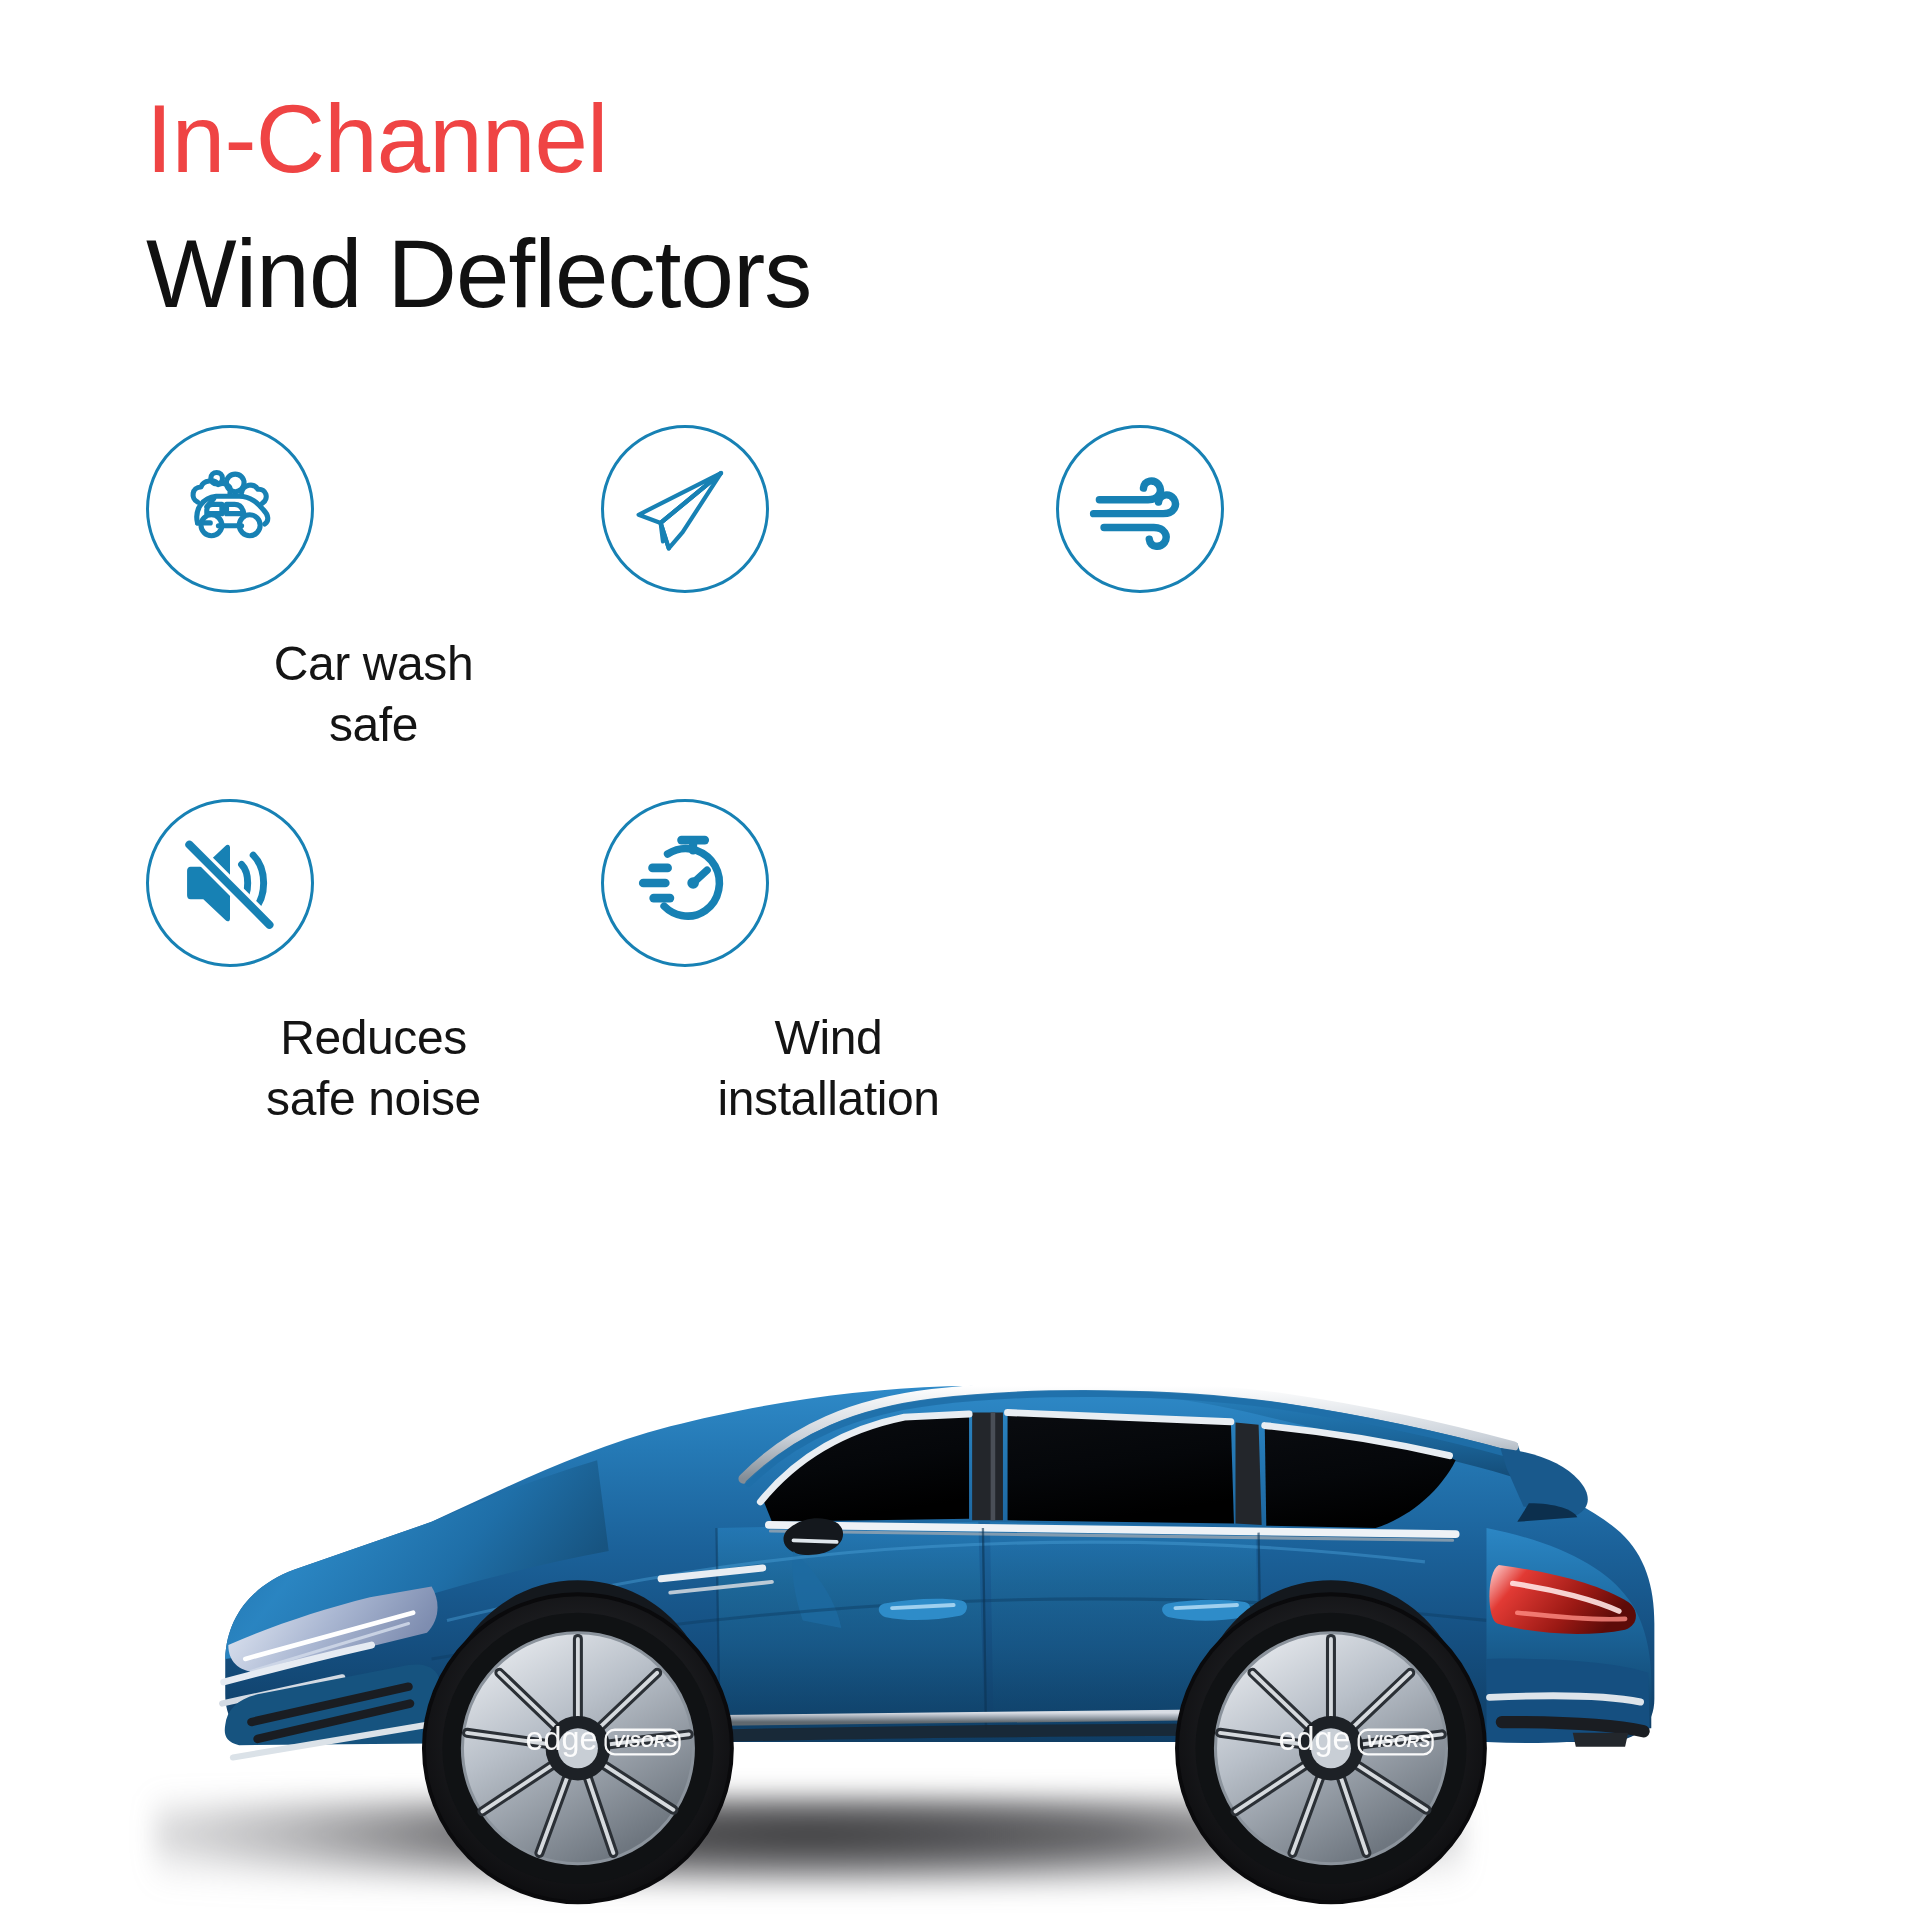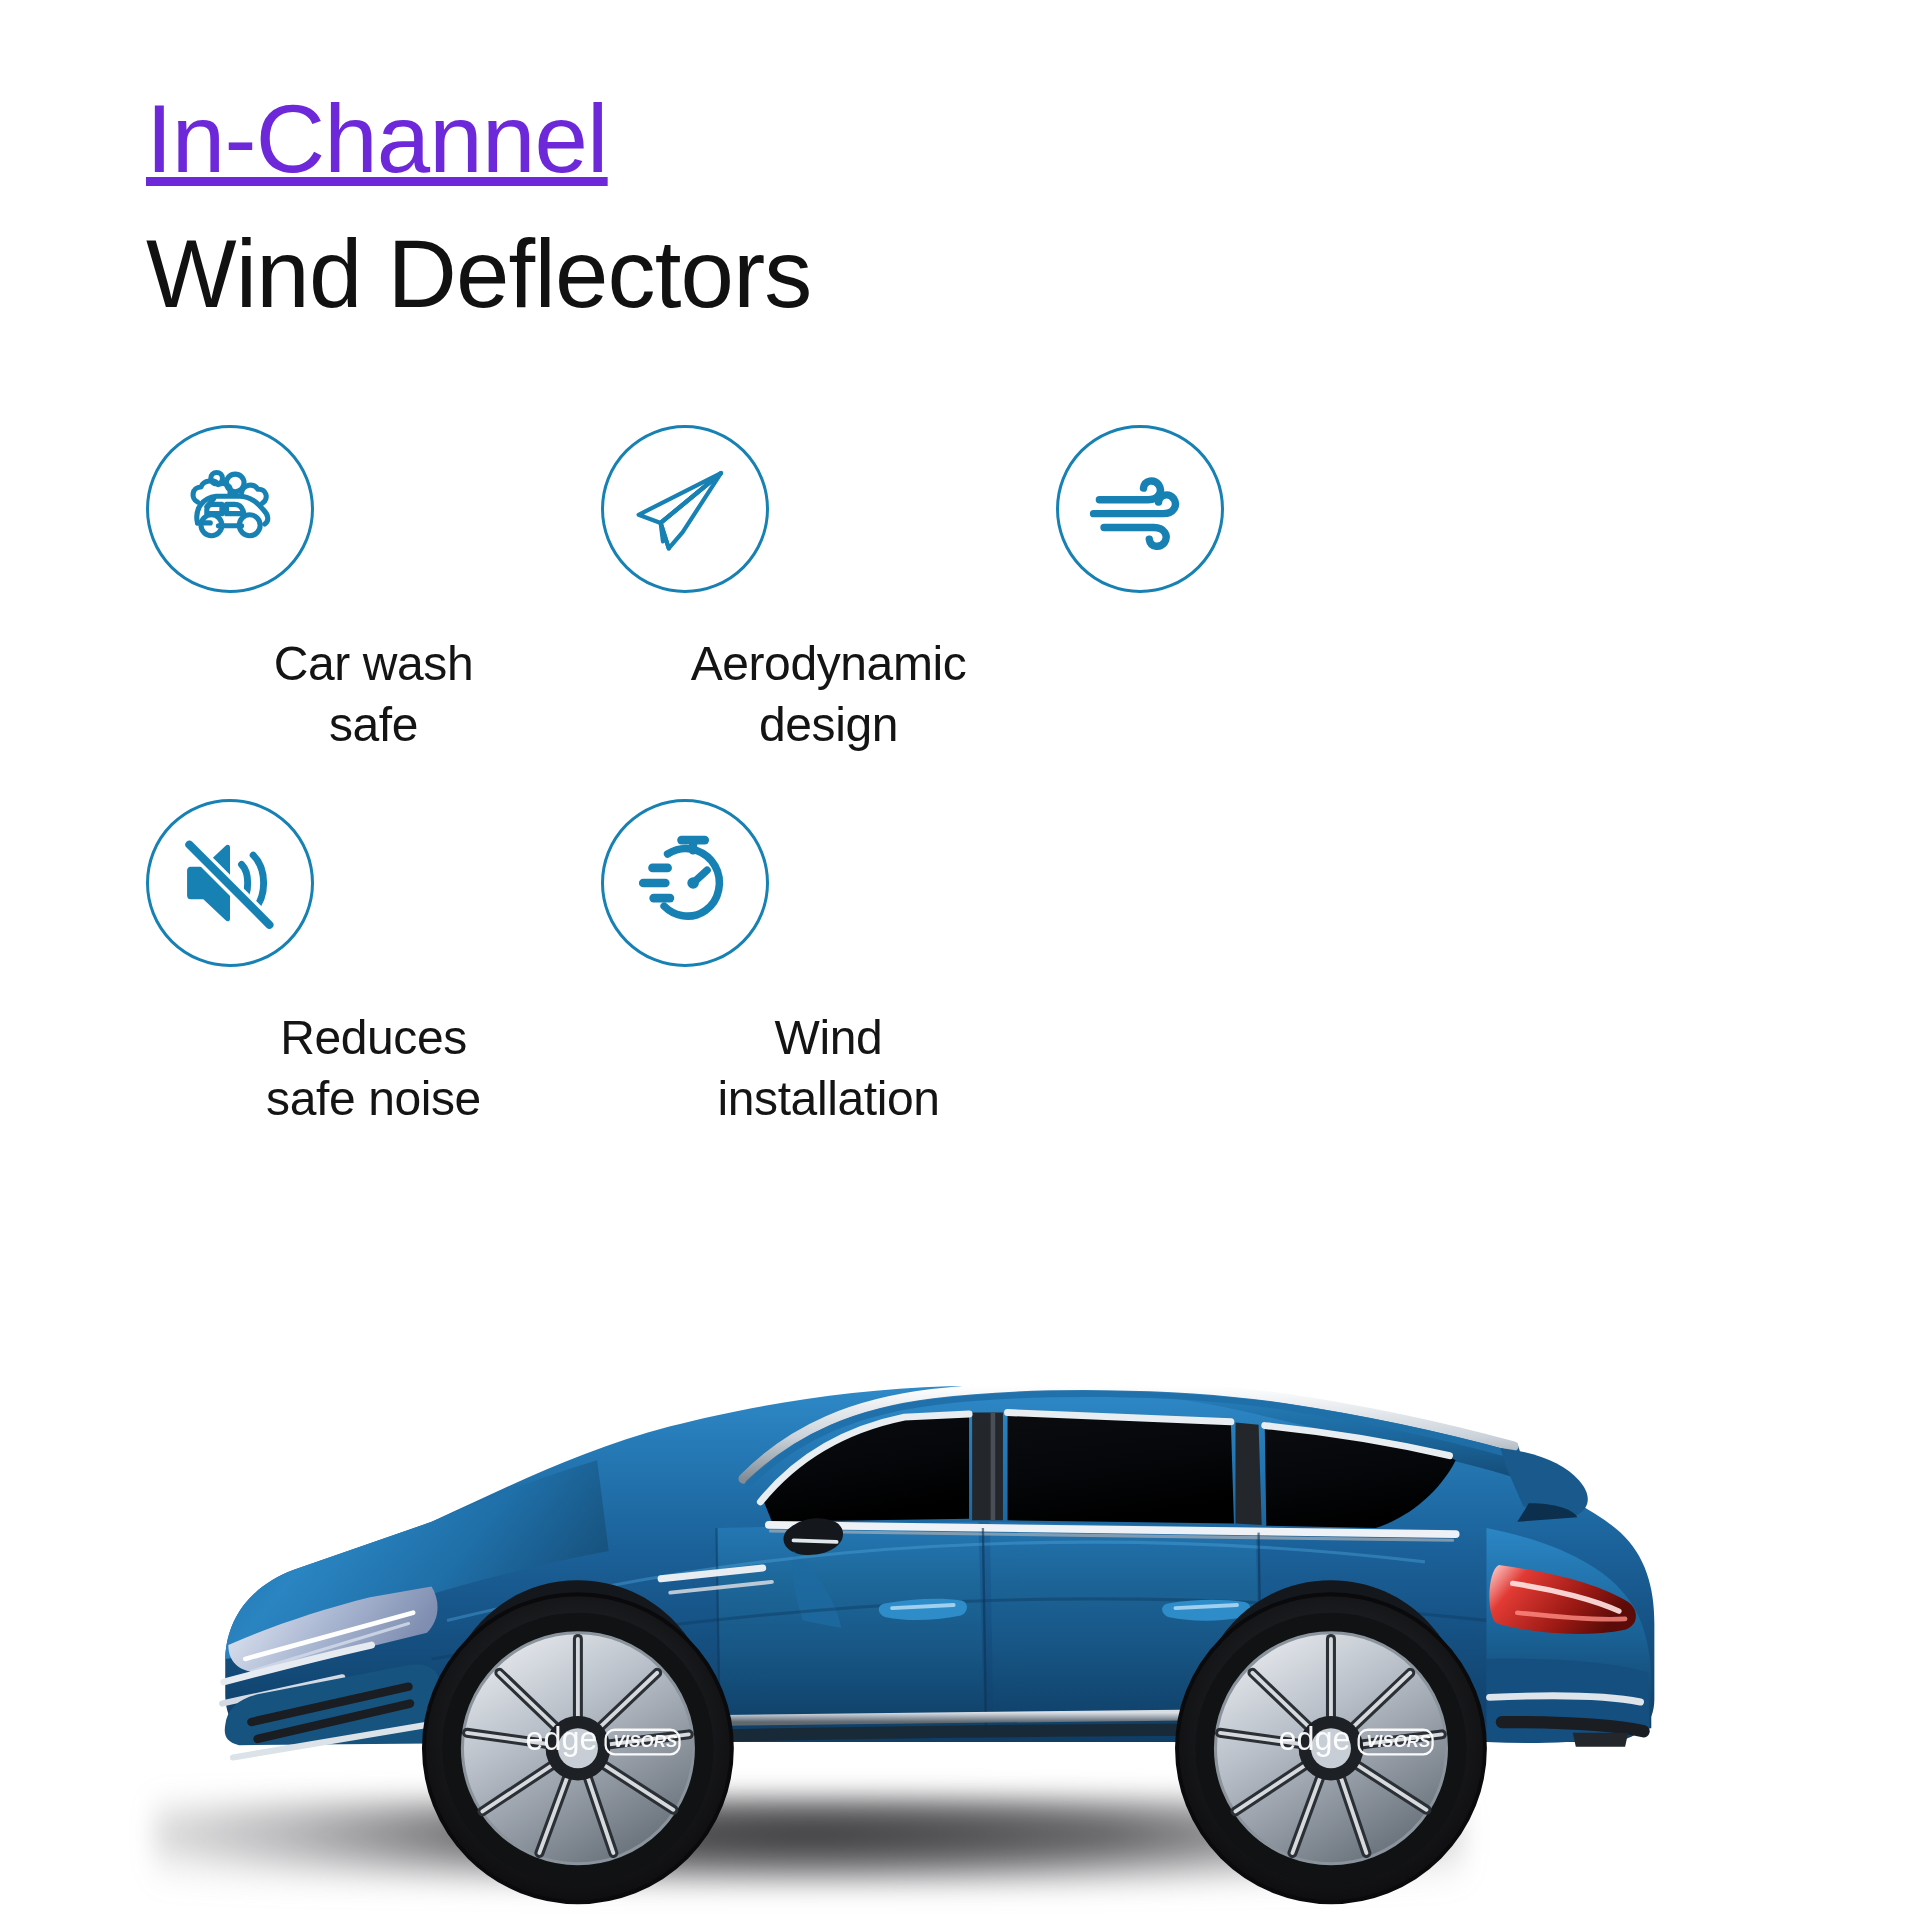--- a/index.html
+++ b/index.html
@@ -27,23 +27,22 @@
     position: absolute;
     left: 146px;
     top: 91px;
     width: 1233px;
   }
   .title-line1 {
     font-size: 96px;
     line-height: 1.0;
     font-weight: 300;
     letter-spacing: -0.8px;
-    color: #6d28d9;
+    color: #ef4444;
     white-space: nowrap;
-    text-decoration: underline;
   }
   .title-line2 {
     font-size: 96px;
     line-height: 1.0;
     font-weight: 300;
     letter-spacing: -0.8px;
     color: #111111;
     margin-top: 39px;
     white-space: nowrap;
   }
@@ -165,22 +164,20 @@
       <div class="icon-circle">
         <svg viewBox="0 0 100 100" fill="none" stroke="#1781b4" stroke-width="3.6" stroke-linecap="round" stroke-linejoin="round">
 
           <path d="M81 19 L10 55 L29 62 Z"></path>
           <path d="M81 19 L29 62 L36 84 L48 70 Z"></path>
           <path d="M81 19 L29 62"></path>
           <path d="M29 62 L31 78"></path>
           <path d="M29 62 L36 84"></path>
         </svg>
       </div>
-      <div class="feature-label">Aerodynamic
-design</div>
     </div>
 
     <div class="feature">
       <div class="icon-circle">
         <svg viewBox="0 0 100 100" fill="none" stroke="#1781b4" stroke-width="6.4" stroke-linecap="round" stroke-linejoin="round">
 
           <path d="M15 42 L57 42 C66 42 70 35 66 29 C62 24 54 25 53 32"></path>
 
           <path d="M10 54 L70 54 C79 54 83 47 79 41 C75 36 67 37 66 44"></path>
 

